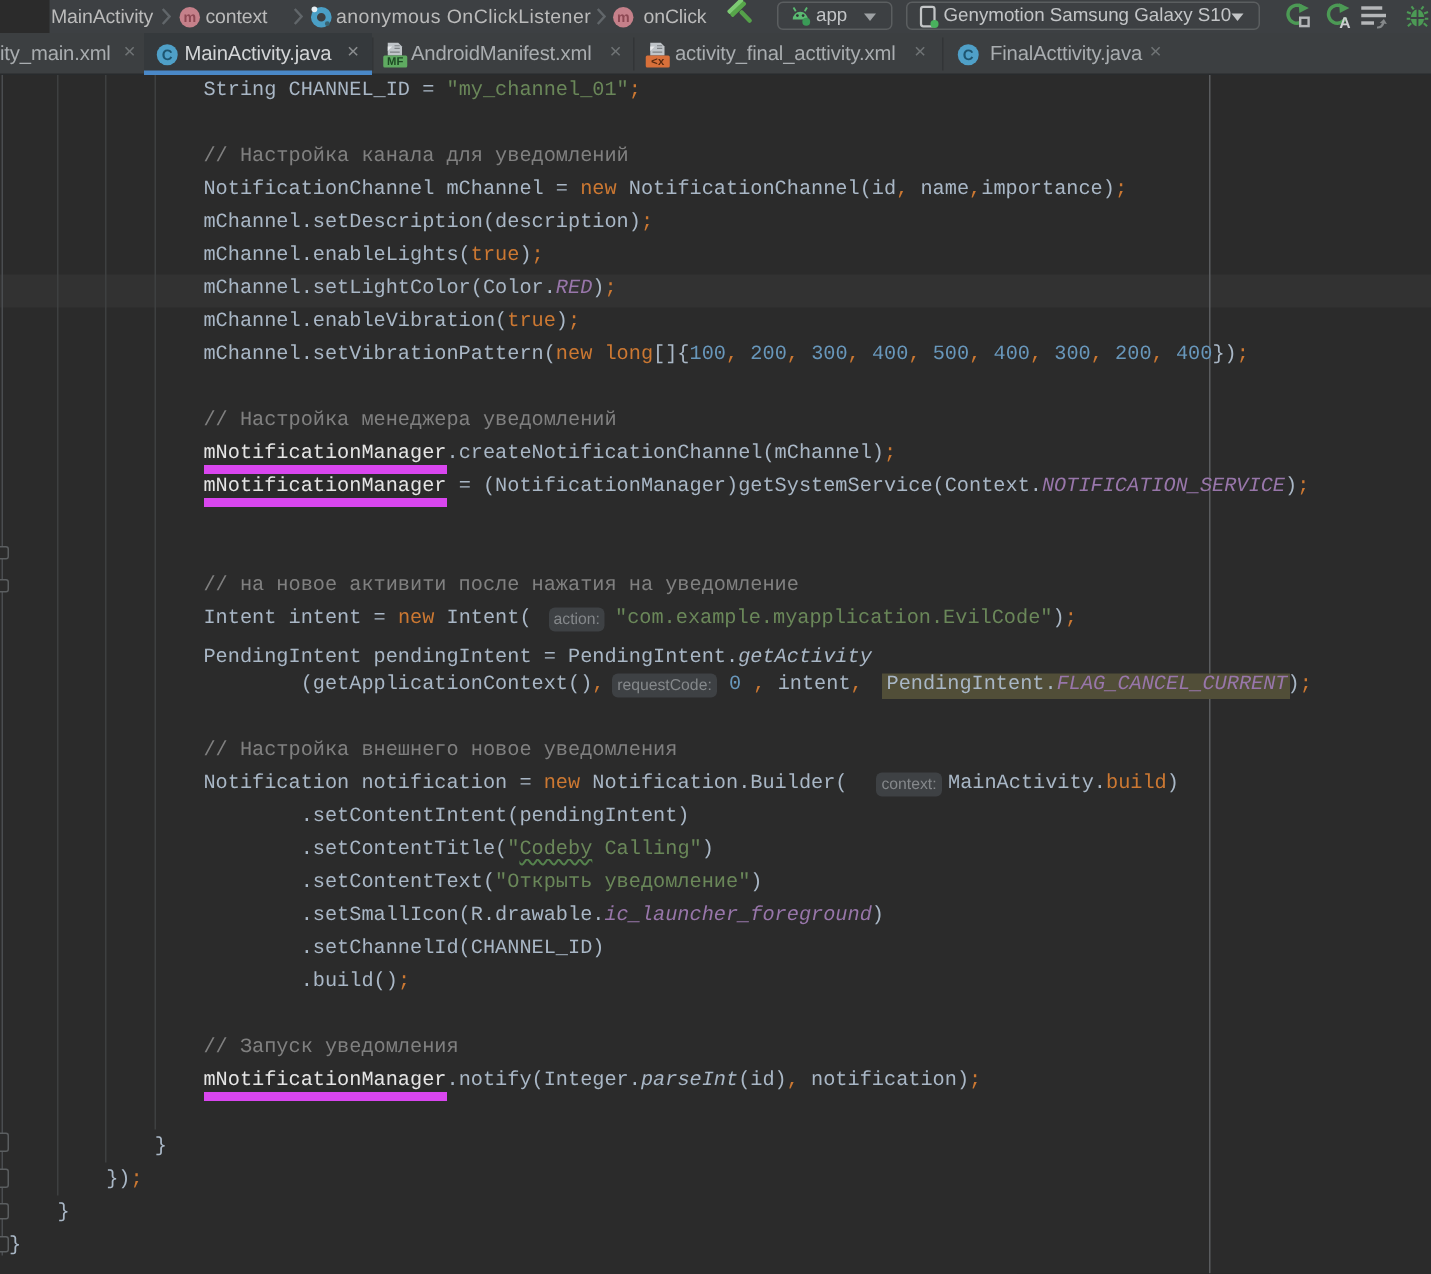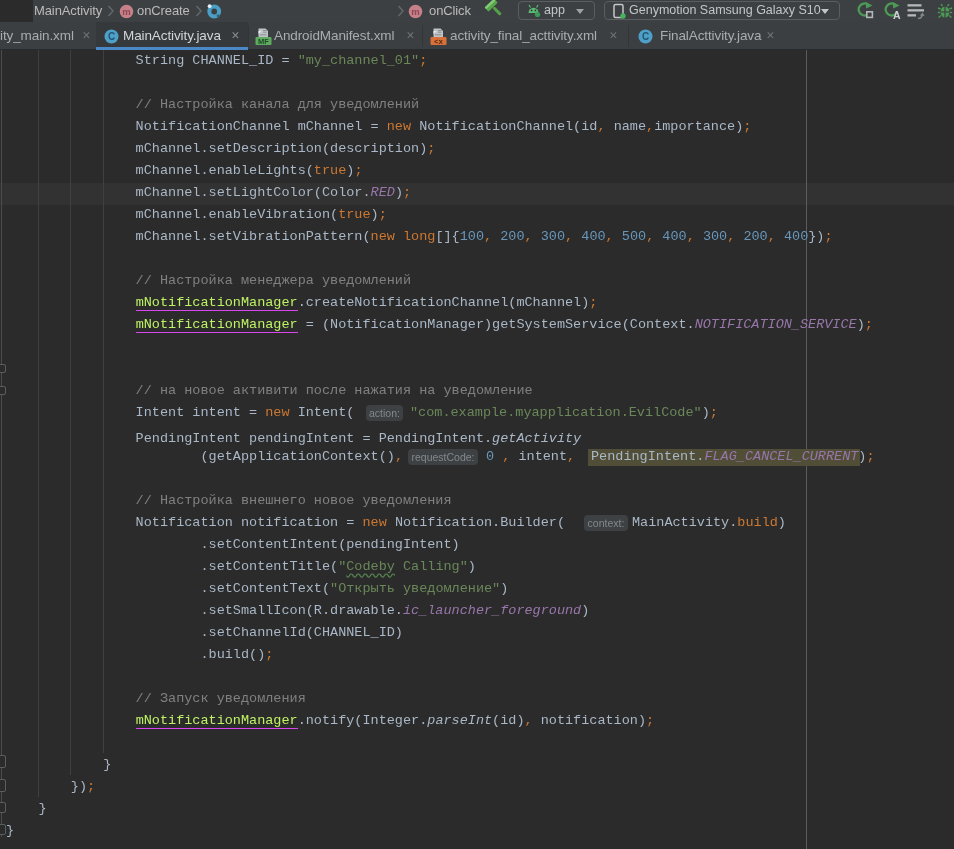--- a/index.html
+++ b/index.html
@@ -12,46 +12,47 @@
 .ctext{position:absolute;top:0;height:19px;line-height:19px;font-size:12.5px;color:#c3c5c7;white-space:pre;}
 .tab{position:absolute;top:0;height:28px;}
 .tabtext{position:absolute;top:0;height:28px;line-height:27px;font-size:13.5px;color:#a9adb0;white-space:pre;letter-spacing:-0.1px;}
 .tx{position:absolute;font-size:10.5px;color:#6f7375;top:0;height:28px;line-height:27px;}
 
 .L{position:absolute;left:6px;height:22px;line-height:22px;font-family:"Liberation Mono",monospace;font-size:13.5px;color:#a9b7c6;white-space:pre;}
 .k{color:#cc7832;}
 .s{color:#6a8759;}
 .n{color:#6897bb;}
 .c{color:#808080;}
-.f{color:#bef264;border-bottom:1px solid #d946ef;}
+.f{color:#e5e5e5;border-bottom:6px solid #d946ef;}
 .sc{color:#9876aa;font-style:italic;}
 .it{font-style:italic;}
 .vg{position:absolute;width:1px;background:#3e4041;}
 .hint{position:absolute;height:16px;line-height:16px;top:3px;background:#3e4144;color:#85888b;border-radius:4px;font-family:"Liberation Sans",sans-serif;font-size:10.5px;text-align:center;}
 .fold{position:absolute;left:-4px;width:8px;border:1px solid #5b5e60;border-radius:2px;background:#2b2b2b;}
 </style></head>
 <body>
 <div id="toolbar">
   <div class="bc" style="left:1px;">MainActivity</div>
   <svg class="sep" style="left:74px;" viewBox="0 0 7 14">
       <path d="M1.5 2 L6 7 L1.5 12" stroke="#61666a" stroke-width="1.6" fill="none"></path>
     </svg>
   <svg class="ico" style="left:86px;top:4px;" width="15" height="15" viewBox="0 0 15 15">
       <circle cx="7.5" cy="7.5" r="6.8" fill="#c5808a"></circle>
       <text x="7.5" y="10.8" font-size="9.5" font-family="Liberation Sans" fill="#8d4853" text-anchor="middle" font-weight="bold">m</text>
     </svg>
-  <div class="bc" style="left:104px;">onCreate</div>
+  <div class="bc" style="left:104px;">context</div>
   <svg class="sep" style="left:162px;" viewBox="0 0 7 14">
       <path d="M1.5 2 L6 7 L1.5 12" stroke="#61666a" stroke-width="1.6" fill="none"></path>
     </svg>
   <svg class="ico" style="left:173px;top:3px;" width="16" height="16" viewBox="0 0 16 16">
       <circle cx="8.2" cy="8.5" r="4.9" fill="none" stroke="#4a9fc6" stroke-width="4"></circle>
       <circle cx="3.6" cy="3.2" r="1.9" fill="#e6eef3"></circle>
       <circle cx="12.2" cy="12.8" r="1.6" fill="#39626f"></circle>
     </svg>
+  <div class="bc" style="left:191px;letter-spacing:0.3px;">anonymous OnClickListener</div>
   <svg class="sep" style="left:364px;" viewBox="0 0 7 14">
       <path d="M1.5 2 L6 7 L1.5 12" stroke="#61666a" stroke-width="1.6" fill="none"></path>
     </svg>
   <svg class="ico" style="left:375px;top:4px;" width="15" height="15" viewBox="0 0 15 15">
       <circle cx="7.5" cy="7.5" r="6.8" fill="#c5808a"></circle>
       <text x="7.5" y="10.8" font-size="9.5" font-family="Liberation Sans" fill="#8d4853" text-anchor="middle" font-weight="bold">m</text>
     </svg>
   <div class="bc" style="left:396px;">onClick</div>
   <svg class="ico" style="left:450px;top:0px;" width="22" height="20" viewBox="0 0 22 20">
       <g transform="rotate(-44 10 7)">

